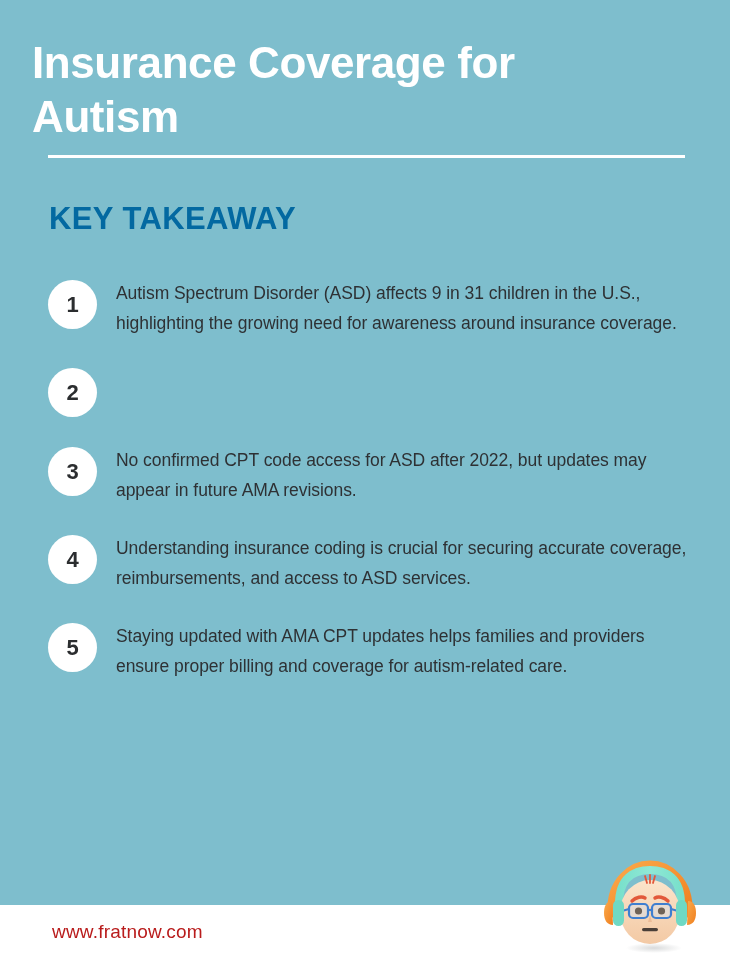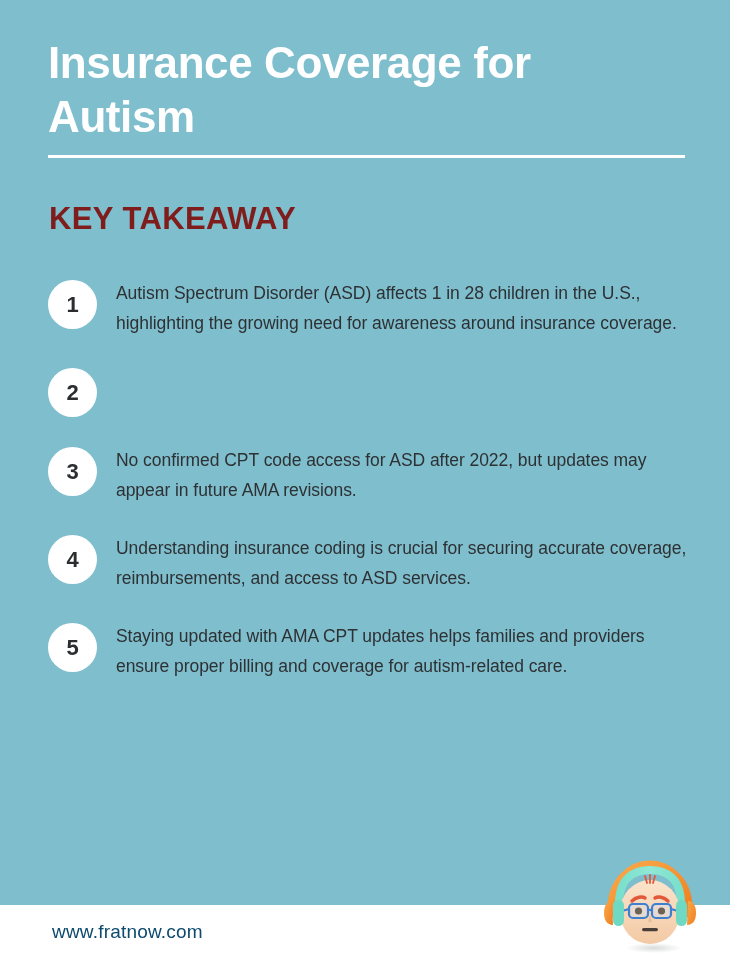--- a/index.html
+++ b/index.html
@@ -15,41 +15,41 @@
   .panel{
     position:absolute;
     left:0; top:0;
     width:730px; height:905px;
     background:#7ebecd;
   }
 
   
   .title{
     position:absolute;
-    left:48px; top:36px;
+    left:32px; top:36px;
     width:600px;
     color:#ffffff;
     font-size:44px;
     font-weight:bold;
     line-height:54px;
     letter-spacing:-0.4px;
   }
 
   .divider{
     position:absolute;
     left:48px; top:155px;
     width:637px; height:3px;
     background:#ffffff;
   }
 
   
   .takeaway-heading{
     position:absolute;
     left:49px; top:201px;
-    color:#7f1d1d;
+    color:#0369a1;
     font-size:31px;
     font-weight:bold;
     letter-spacing:0.4px;
   }
 
   
   .list{
     position:absolute;
     left:48px; top:278px;
     width:650px;
@@ -82,21 +82,21 @@
     color:#2e3134;
     font-size:17.5px;
     line-height:30px;
     letter-spacing:-0.05px;
   }
 
   
   .footer-url{
     position:absolute;
     left:52px; top:921px;
-    color:#0c4a6e;
+    color:#b91c1c;
     font-size:19px;
     letter-spacing:0.2px;
   }
 
   
   .character{
     position:absolute;
     left:598px; top:857px;
     width:104px; height:98px;
   }
@@ -110,21 +110,21 @@
 <h1 class="title">Insurance Coverage for Autism</h1>
 
 <div class="divider"></div>
 
 <h2 class="takeaway-heading">KEY TAKEAWAY</h2>
 
 <div class="list">
 
   <div class="item">
     <div class="num-circle">1</div>
-    <div class="item-text">Autism Spectrum Disorder (ASD) affects 1 in 28 children in the U.S., highlighting the growing need for awareness around insurance coverage.</div>
+    <div class="item-text">Autism Spectrum Disorder (ASD) affects 9 in 31 children in the U.S., highlighting the growing need for awareness around insurance coverage.</div>
   </div>
 
   <div class="item">
     <div class="num-circle">2</div>
   </div>
 
   <div class="item">
     <div class="num-circle">3</div>
     <div class="item-text">No confirmed CPT code access for ASD after 2022, but updates may appear in future AMA revisions.</div>
   </div>

